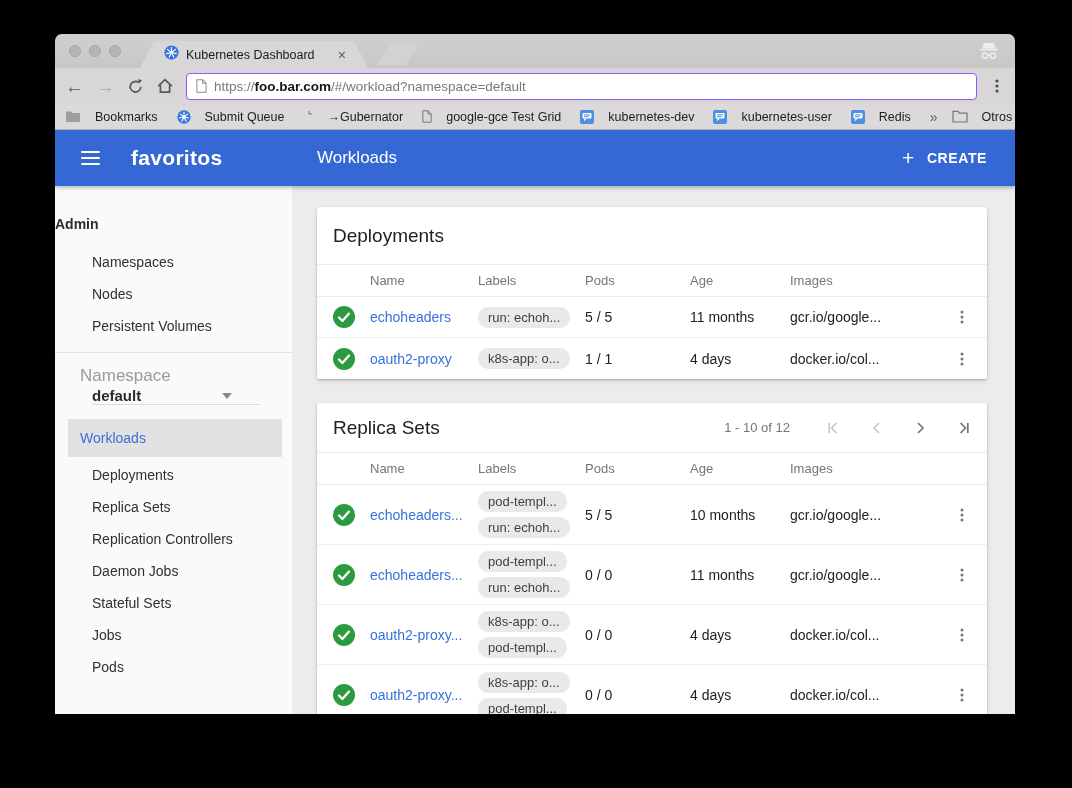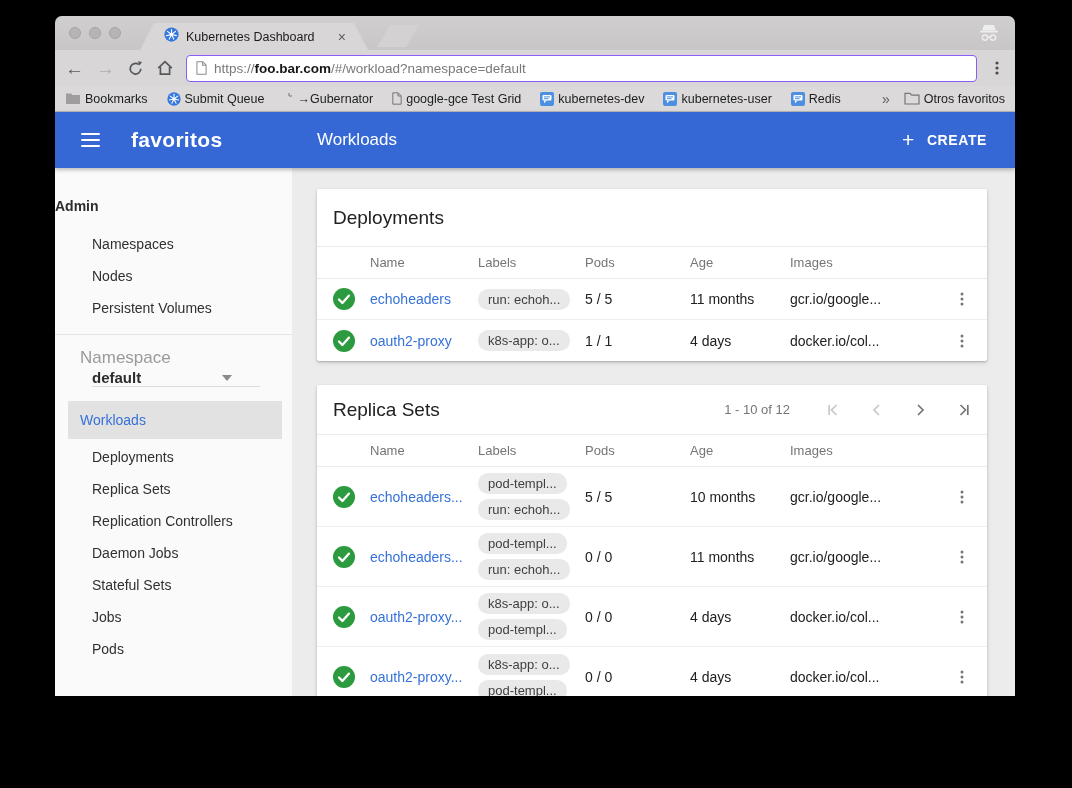--- a/index.html
+++ b/index.html
@@ -2,21 +2,21 @@
 <html style="--blue: #3568d4; --link: #3672d9; --green: #2c9a3e; --chip: #e9e9e9; --sel: #e2e2e2;"><head>
 <meta charset="utf-8">
 <style>
   :root{
     --blue:#3568d4; --link:#3672d9; --green:#2c9a3e; --chip:#e9e9e9; --sel:#e2e2e2;
   }
   *{margin:0;padding:0;box-sizing:border-box;}
   html,body{width:1072px;height:788px;overflow:hidden;}
   body{background:#000;position:relative;font-family:"Liberation Sans",sans-serif;-webkit-font-smoothing:antialiased;}
 
-  .window{position:absolute;left:55px;top:16px;width:960px;height:680px;border-radius:7px 7px 0 0;
+  .window{position:absolute;left:55px;top:34px;width:960px;height:680px;border-radius:7px 7px 0 0;
     overflow:hidden;box-shadow:0 18px 60px rgba(0,0,0,.75);display:flex;flex-direction:column;background:#15803d;}
 
   
   .titlebar{height:34px;background:linear-gradient(#d0cecf,#c8c6c7);position:relative;flex:none;}
   .traffic{position:absolute;top:11px;left:14px;display:flex;gap:8px;}
   .traffic span{width:12px;height:12px;border-radius:50%;background:#b6b4b5;border:1px solid #a6a4a5;}
   .tab{position:absolute;left:85px;bottom:0;width:228px;height:27px;background:#d8d6d7;
     clip-path:polygon(14px 0,214px 0,228px 100%,0 100%);display:flex;align-items:center;padding:0 22px 0 24px;gap:7px;}
   .tab-title{font-size:12.5px;color:#1b1b1b;flex:1;white-space:nowrap;overflow:hidden;}
   .tab-close{font-size:14px;color:#5e5c5d;line-height:1;cursor:default;}
@@ -29,21 +29,21 @@
   .nav-arrow.disabled{color:#aeacad;}
   .urlbar{flex:1;height:27px;background:#fff;border:1px solid #8b5cf6;border-radius:4px;display:flex;
     align-items:center;padding:0 9px;gap:7px;overflow:hidden;}
   .url{font-size:13.5px;color:#7a787
 9;white-space:nowrap;}
   .url b{color:#161616;font-weight:700;}
   .url span{color:#7a7879;}
 
   .bookmarksbar{height:26px;background:#dbd9da;border-bottom:1px solid #b5b3b4;display:flex;align-items:center;
     padding:0 10px;gap:19px;flex:none;font-size:12.5px;color:#1d1d1d;}
-  .bm{display:flex;align-items:center;gap:4px;white-space:nowrap;}
+  .bm{display:flex;align-items:center;gap:14px;white-space:nowrap;}
   .bm-right{margin-left:auto;display:flex;align-items:center;gap:14px;}
   .chev{color:#5d5b5c;font-size:14px;}
 
   
   .appheader{height:56px;background:var(--blue);display:flex;align-items:center;color:#fff;flex:none;
     position:relative;box-shadow:0 2px 4px rgba(0,0,0,.25);z-index:5;}
   .burger{margin-left:26px;display:flex;flex-direction:column;gap:4px;cursor:pointer;}
   .burger i{display:block;width:19px;height:2px;background:#fff;border-radius:1px;}
   .brand{margin-left:31px;font-size:21px;font-weight:700;letter-spacing:.3px;}
   .pagetitle{position:absolute;left:262px;font-size:17px;font-weight:400;}

